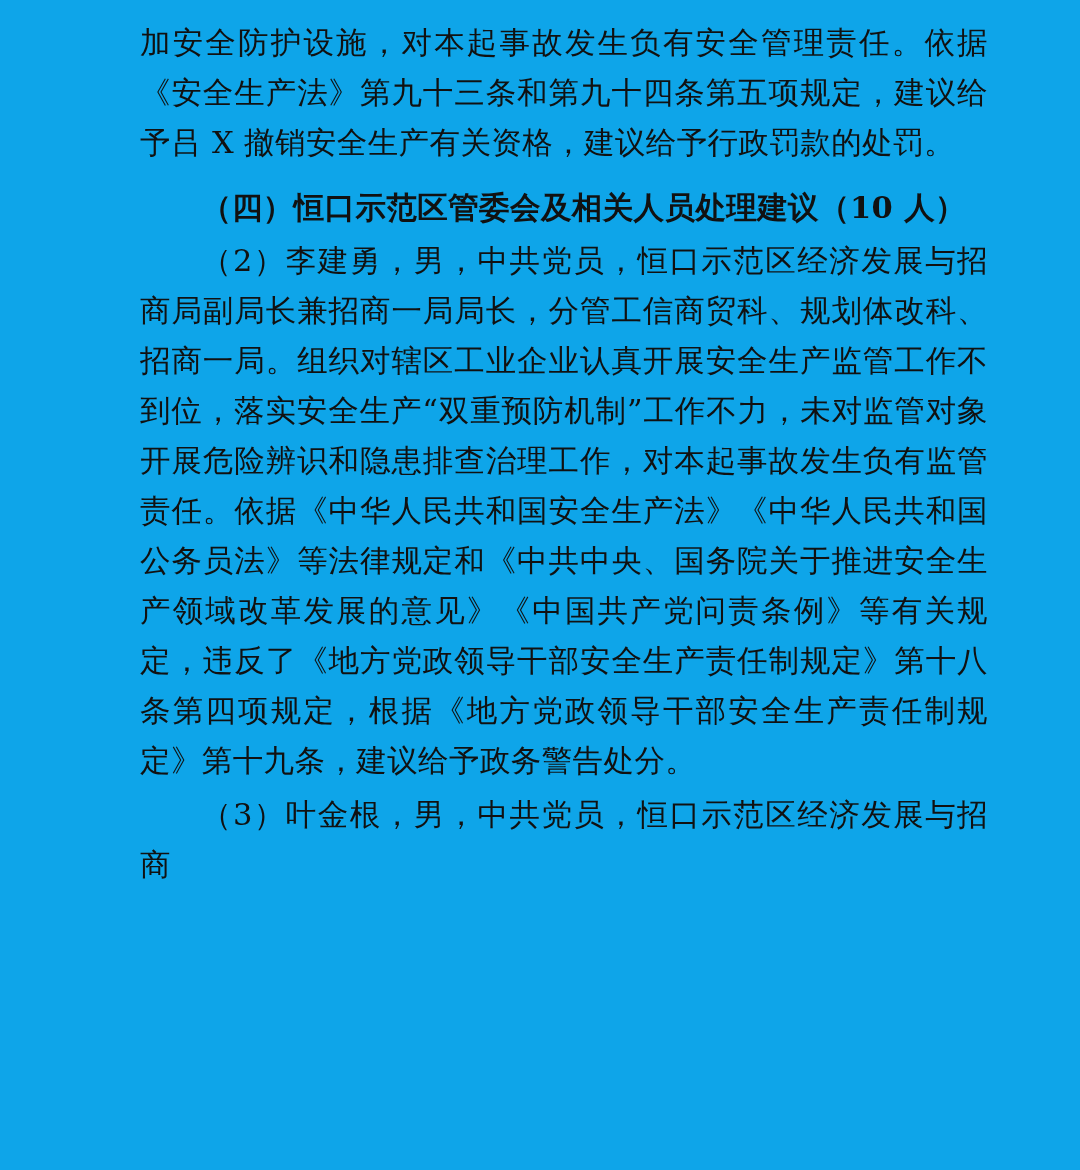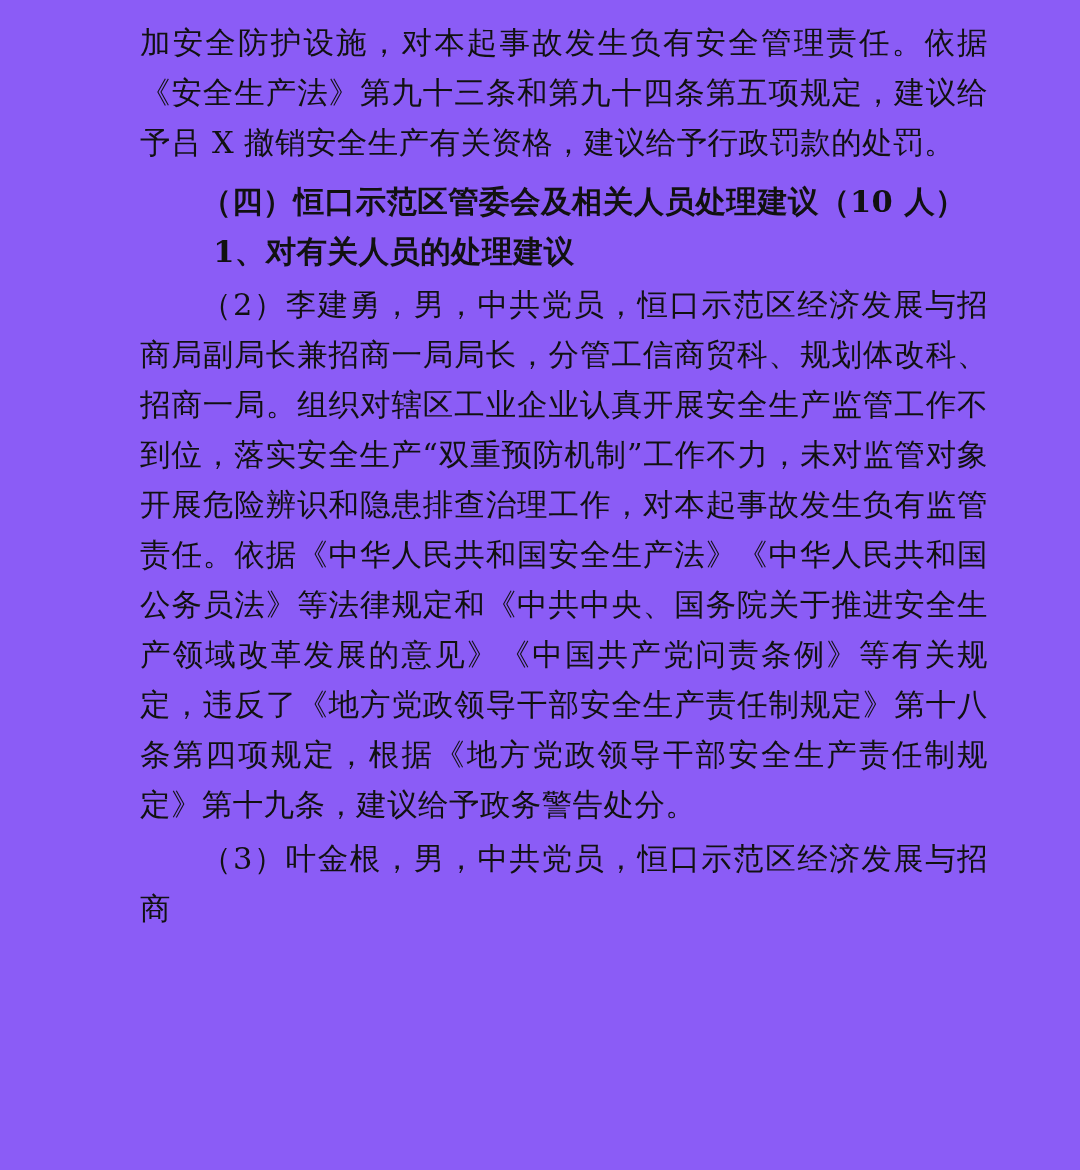--- a/index.html
+++ b/index.html
@@ -12,21 +12,21 @@
     height: 1170px;
     overflow: hidden;
     font-family: "DejaVu Serif", "Liberation Serif", serif;
     color: #111111;
   }
   .page {
     box-sizing: border-box;
     width: 1080px;
     height: 1170px;
     padding: 18px 92px 0 140px;
-    background: #8b5cf6;
+    background: #0ea5e9;
   }
   .doc-body {
     font-size: 30.5px;
     line-height: 50px;
     letter-spacing: 0.4px;
     text-align: justify;
     text-justify: inter-ideograph;
   }
   p {
     margin: 0;
@@ -34,41 +34,40 @@
   }
   .para {
     text-indent: 2em;
   }
   .para-cont {
     text-indent: 0;
   }
   .heading-1 {
     text-indent: 2em;
     font-weight: bold;
-    margin-top: 8px;
+    margin-top: 14px;
   }
   .heading-2 {
     text-indent: 2.4em;
     font-weight: bold;
   }
   .para-spaced {
     margin-top: 4px;
   }
 </style>
 </head>
 <body>
 
 <div class="page">
   <div class="doc-body">
 
     <p class="para-cont">加安全防护设施，对本起事故发生负有安全管理责任。依据《安全生产法》第九十三条和第九十四条第五项规定，建议给予吕 X 撤销安全生产有关资格，建议给予行政罚款的处罚。</p>
 
     <p class="heading-1">（四）恒口示范区管委会及相关人员处理建议（10 人）</p>
 
-    <p class="heading-2">1、对有关人员的处理建议</p>
 
 
     <p class="para para-spaced">（2）李建勇，男，中共党员，恒口示范区经济发展与招商局副局长兼招商一局局长，分管工信商贸科、规划体改科、招商一局。组织对辖区工业企业认真开展安全生产监管工作不到位，落实安全生产“双重预防机制”工作不力，未对监管对象开展危险辨识和隐患排查治理工作，对本起事故发生负有监管责任。依据《中华人民共和国安全生产法》《中华人民共和国公务员法》等法律规定和《中共中央、国务院关于推进安全生产领域改革发展的意见》《中国共产党问责条例》等有关规定，违反了《地方党政领导干部安全生产责任制规定》第十八条第四项规定，根据《地方党政领导干部安全生产责任制规定》第十九条，建议给予政务警告处分。</p>
 
     <p class="para para-spaced">（3）叶金根，男，中共党员，恒口示范区经济发展与招商</p>
 
   </div>
 </div>
 
 </body></html>

